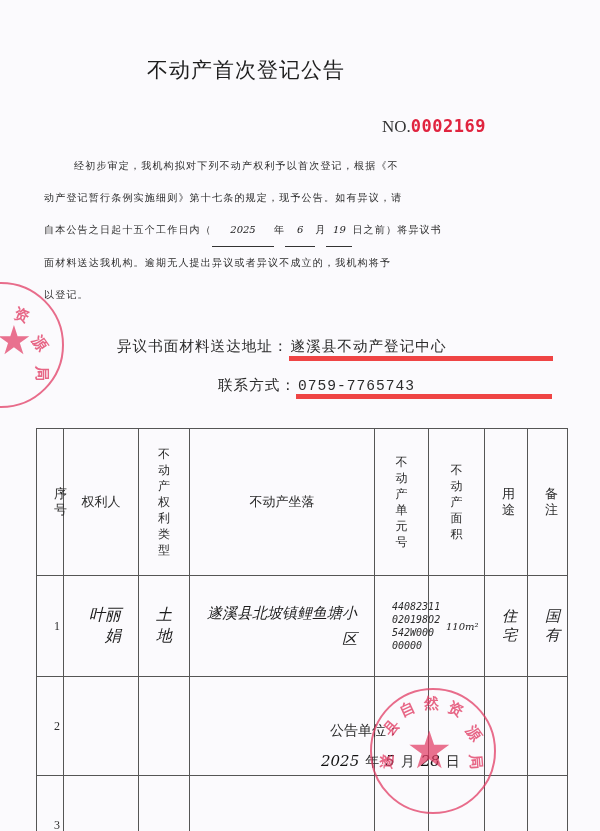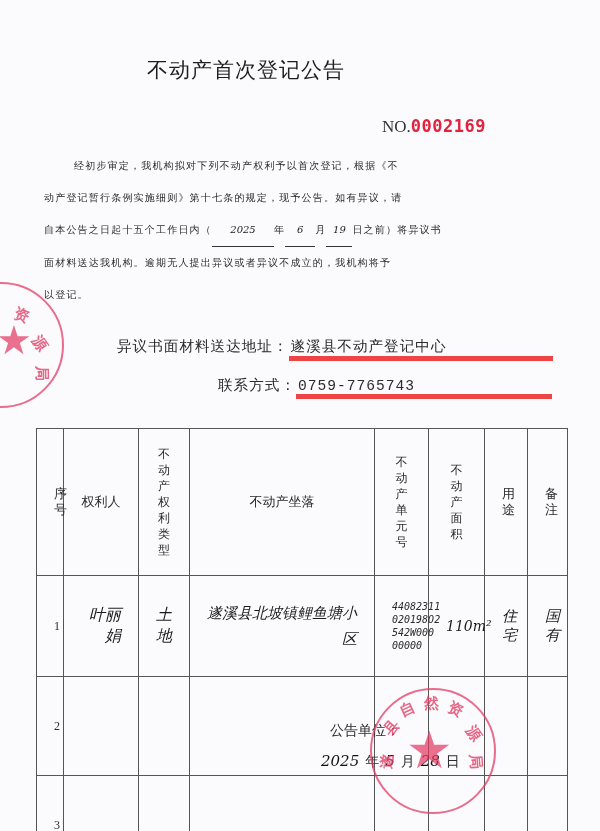--- a/index.html
+++ b/index.html
@@ -118,21 +118,21 @@
     <td class="seq">1</td>
     <td class="hand" style="font-size:16px">叶丽娟</td>
     <td class="hand" style="font-size:16px">土地</td>
     <td class="hand loc">遂溪县北坡镇鲤鱼塘小区</td>
     <td class="unit">
       <div>44082311</div>
           <div>020198O2</div>
           <div>542W000</div>
           <div>00000</div>
     </td>
-    <td class="hand" style="font-size:14px">110m²</td>
+    <td class="hand" style="font-size:10px">110m²</td>
     <td class="hand" style="font-size:15px">住宅</td>
     <td class="hand" style="font-size:15px">国有</td>
   </tr>
   <tr class="r2">
     <td class="seq">2</td>
     <td></td>
     <td></td>
     <td></td>
     <td></td>
     <td></td>

